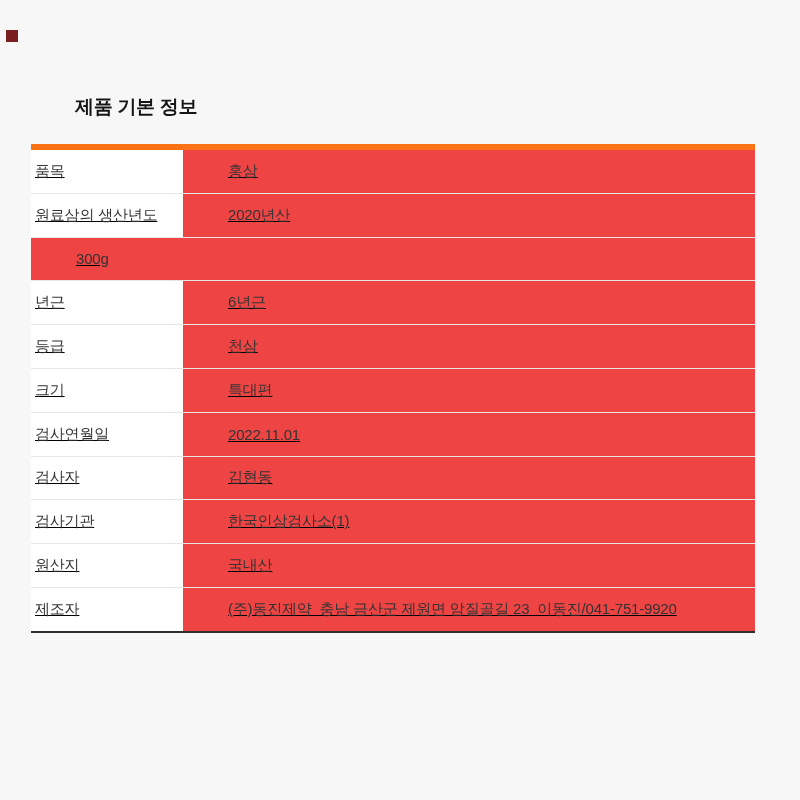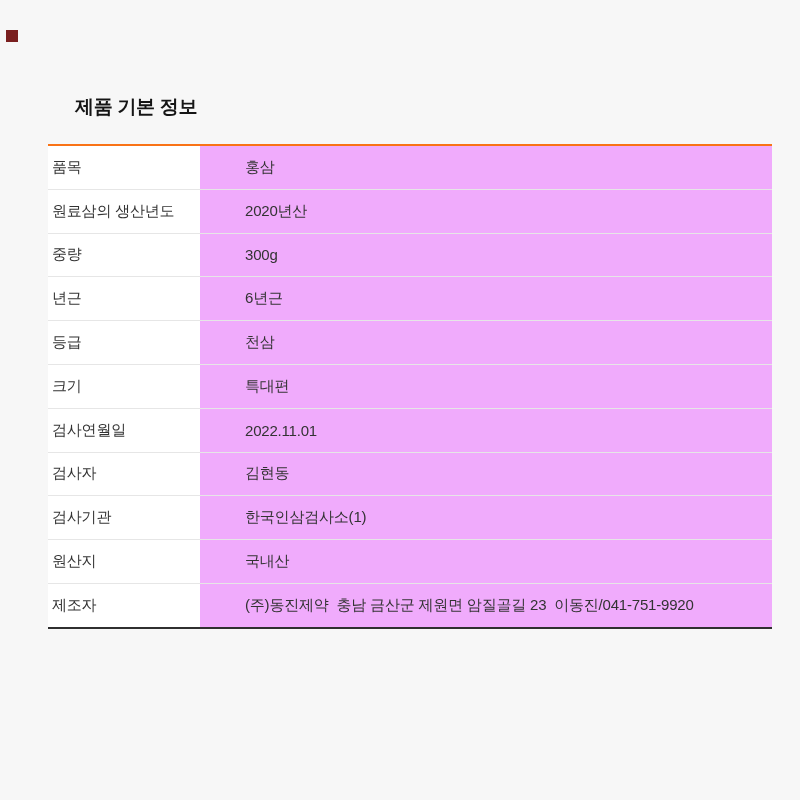--- a/index.html
+++ b/index.html
@@ -30,25 +30,26 @@
     position: absolute;
     left: 75px;
     top: 94px;
     font-size: 19px;
     font-weight: bold;
     color: #151515;
     letter-spacing: -0.3px;
   }
   .info-table {
     position: absolute;
-    left: 48px;
+    left: 31px;
     top: 144px;
     width: 724px;
-    border-top: 2px solid #f97316;
+    border-top: 6px solid #f97316;
     border-bottom: 2px solid #2f2f2f;
+    text-decoration: underline;
   }
   .info-row {
     display: flex;
     height: 42.8px;
     border-bottom: 1px solid #e6e6e6;
   }
   .info-row:last-child {
     border-bottom: none;
     justify-content: space-between;
   }
@@ -61,21 +62,21 @@
     white-space: pre-wrap;
     overflow: hidden;
   }
   .cell.label {
     width: 148px;
     background: #ffffff;
     padding-left: 4px;
   }
   .cell.value {
     flex: 1;
-    background: #f0abfc;
+    background: #ef4444;
     padding-left: 45px;
   }
 </style>
 </head>
 <body style="background: rgb(247, 247, 247);">
 
 <div class="canvas">
 
   <div class="corner-mark" style="background: rgb(122, 31, 31);"></div>
 
@@ -86,21 +87,20 @@
 
     <div class="info-row">
         <div class="cell label">품목</div>
         <div class="cell value">홍삼</div>
       </div>
         <div class="info-row">
         <div class="cell label">원료삼의 생산년도</div>
         <div class="cell value">2020년산</div>
       </div>
         <div class="info-row">
-        <div class="cell label">중량</div>
         <div class="cell value">300g</div>
       </div>
         <div class="info-row">
         <div class="cell label">년근</div>
         <div class="cell value">6년근</div>
       </div>
         <div class="info-row">
         <div class="cell label">등급</div>
         <div class="cell value">천삼</div>
       </div>

